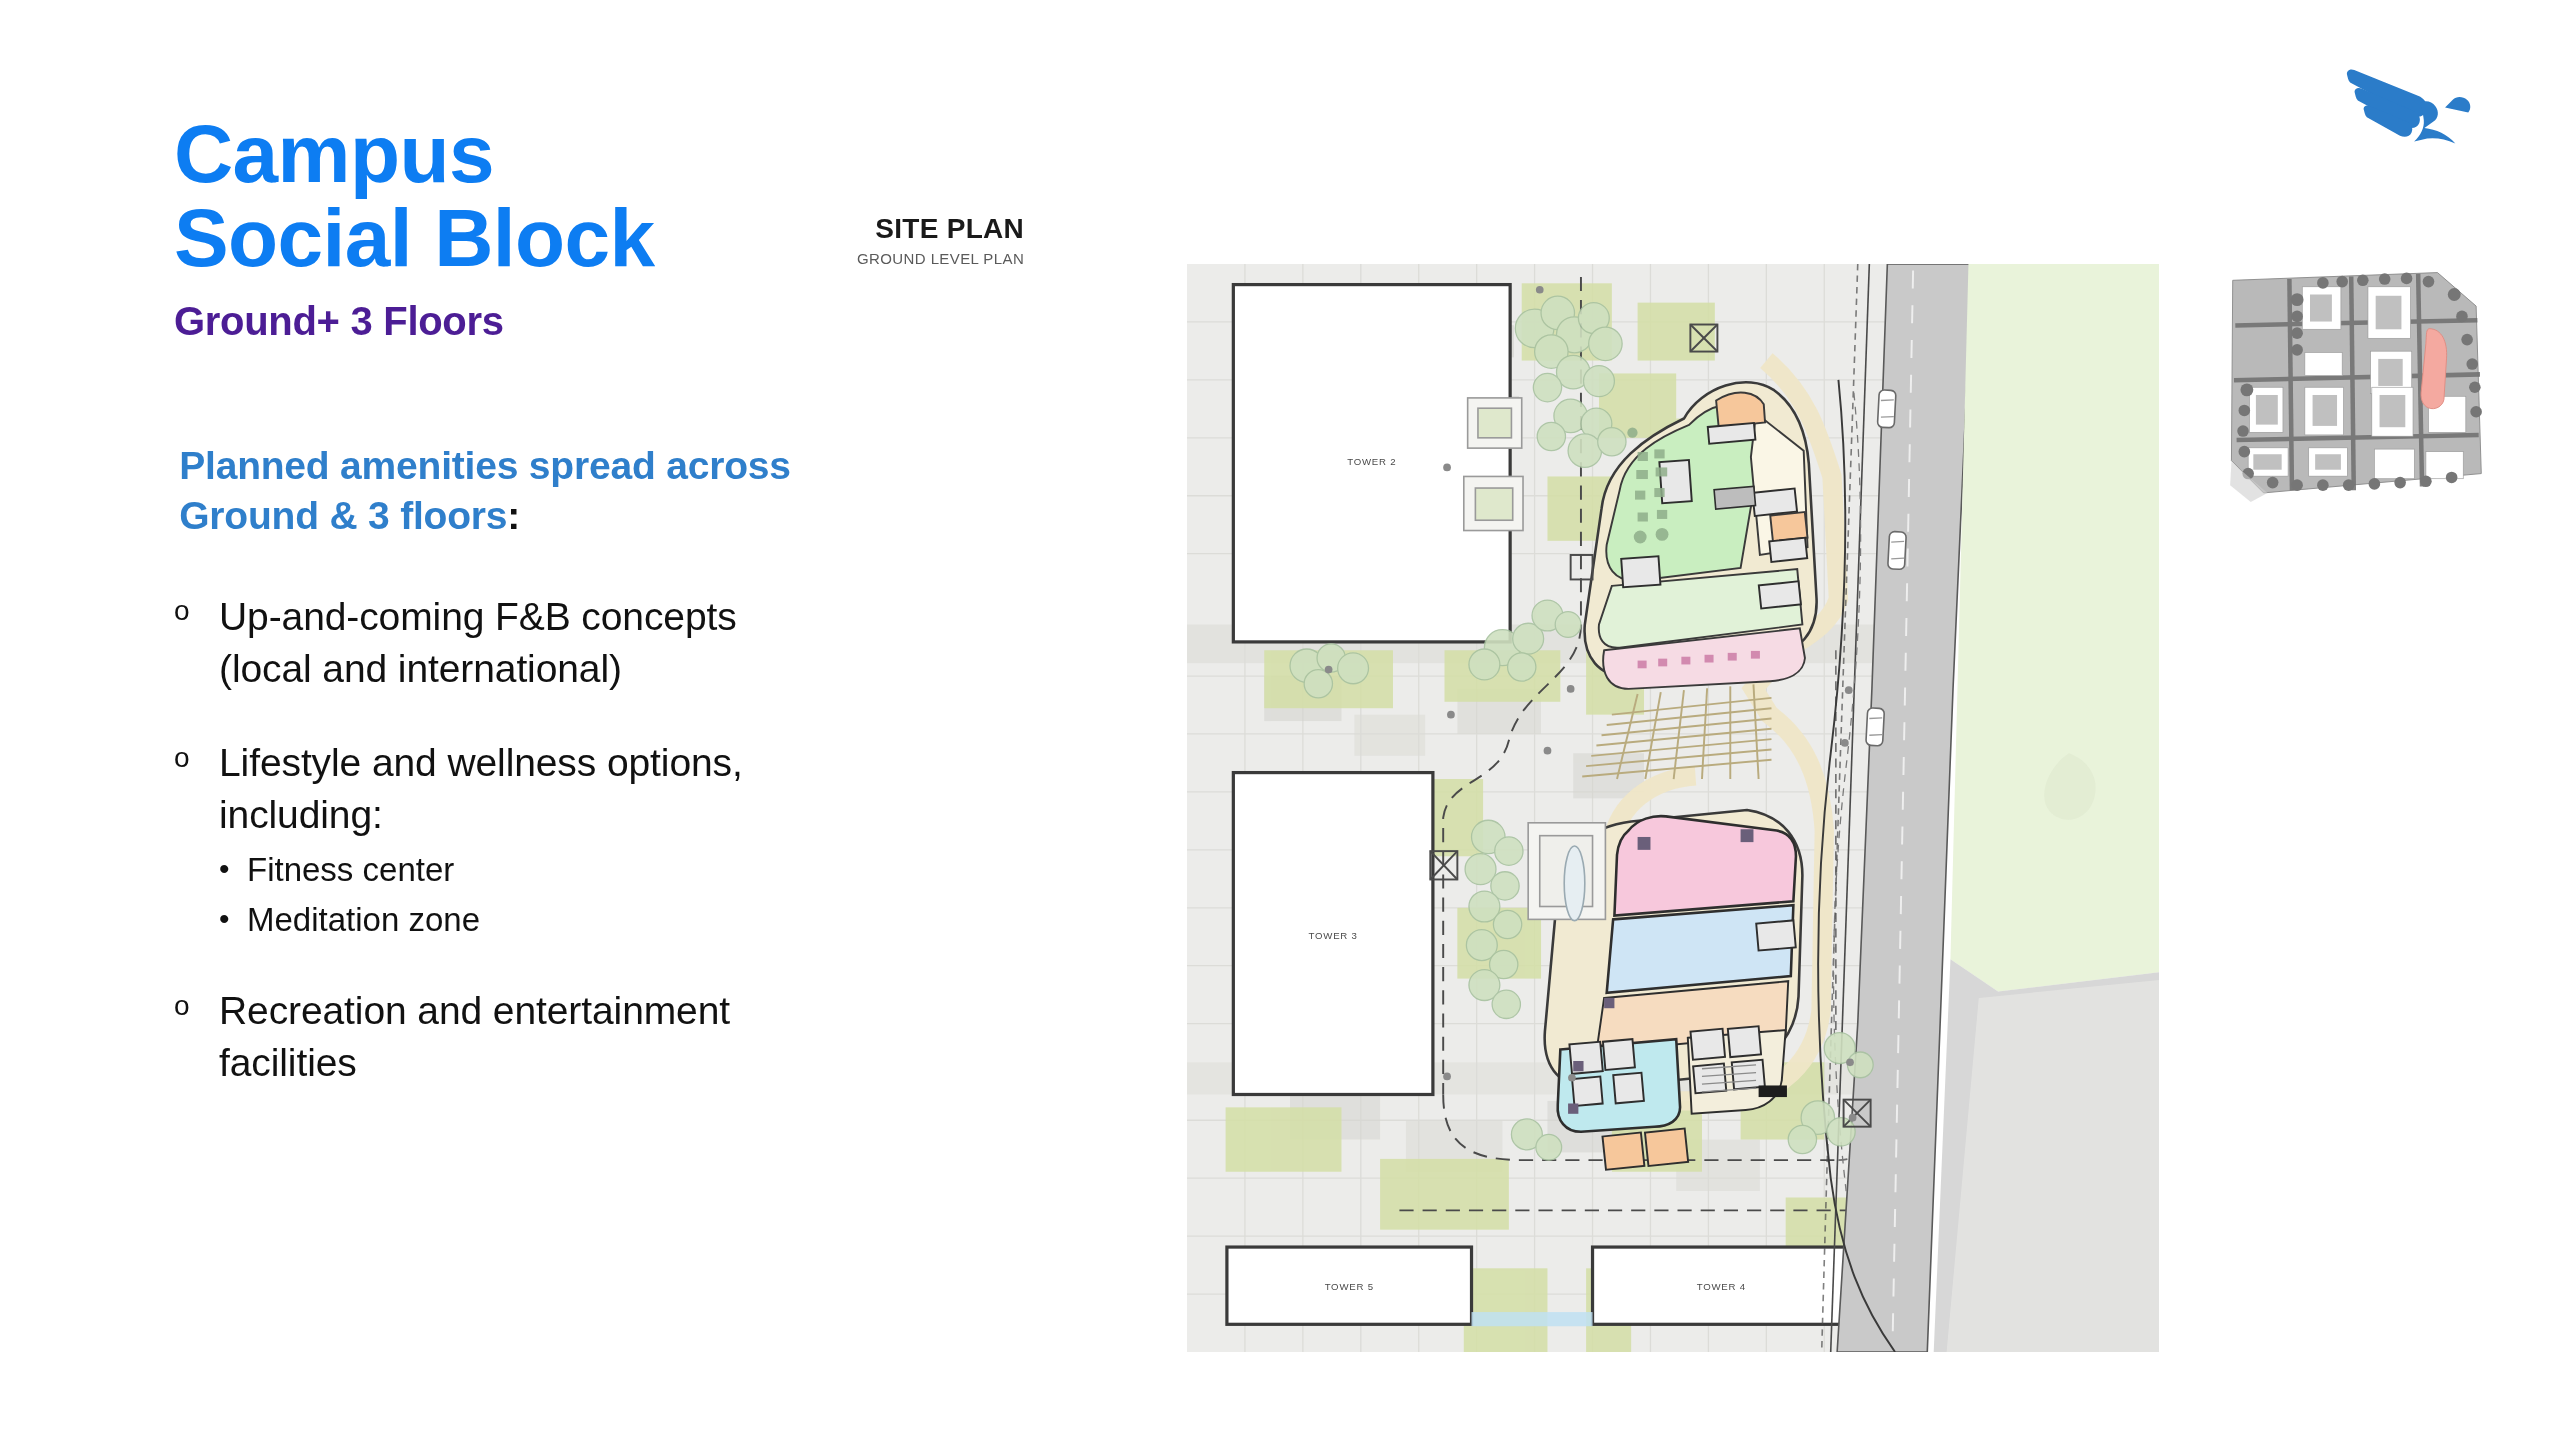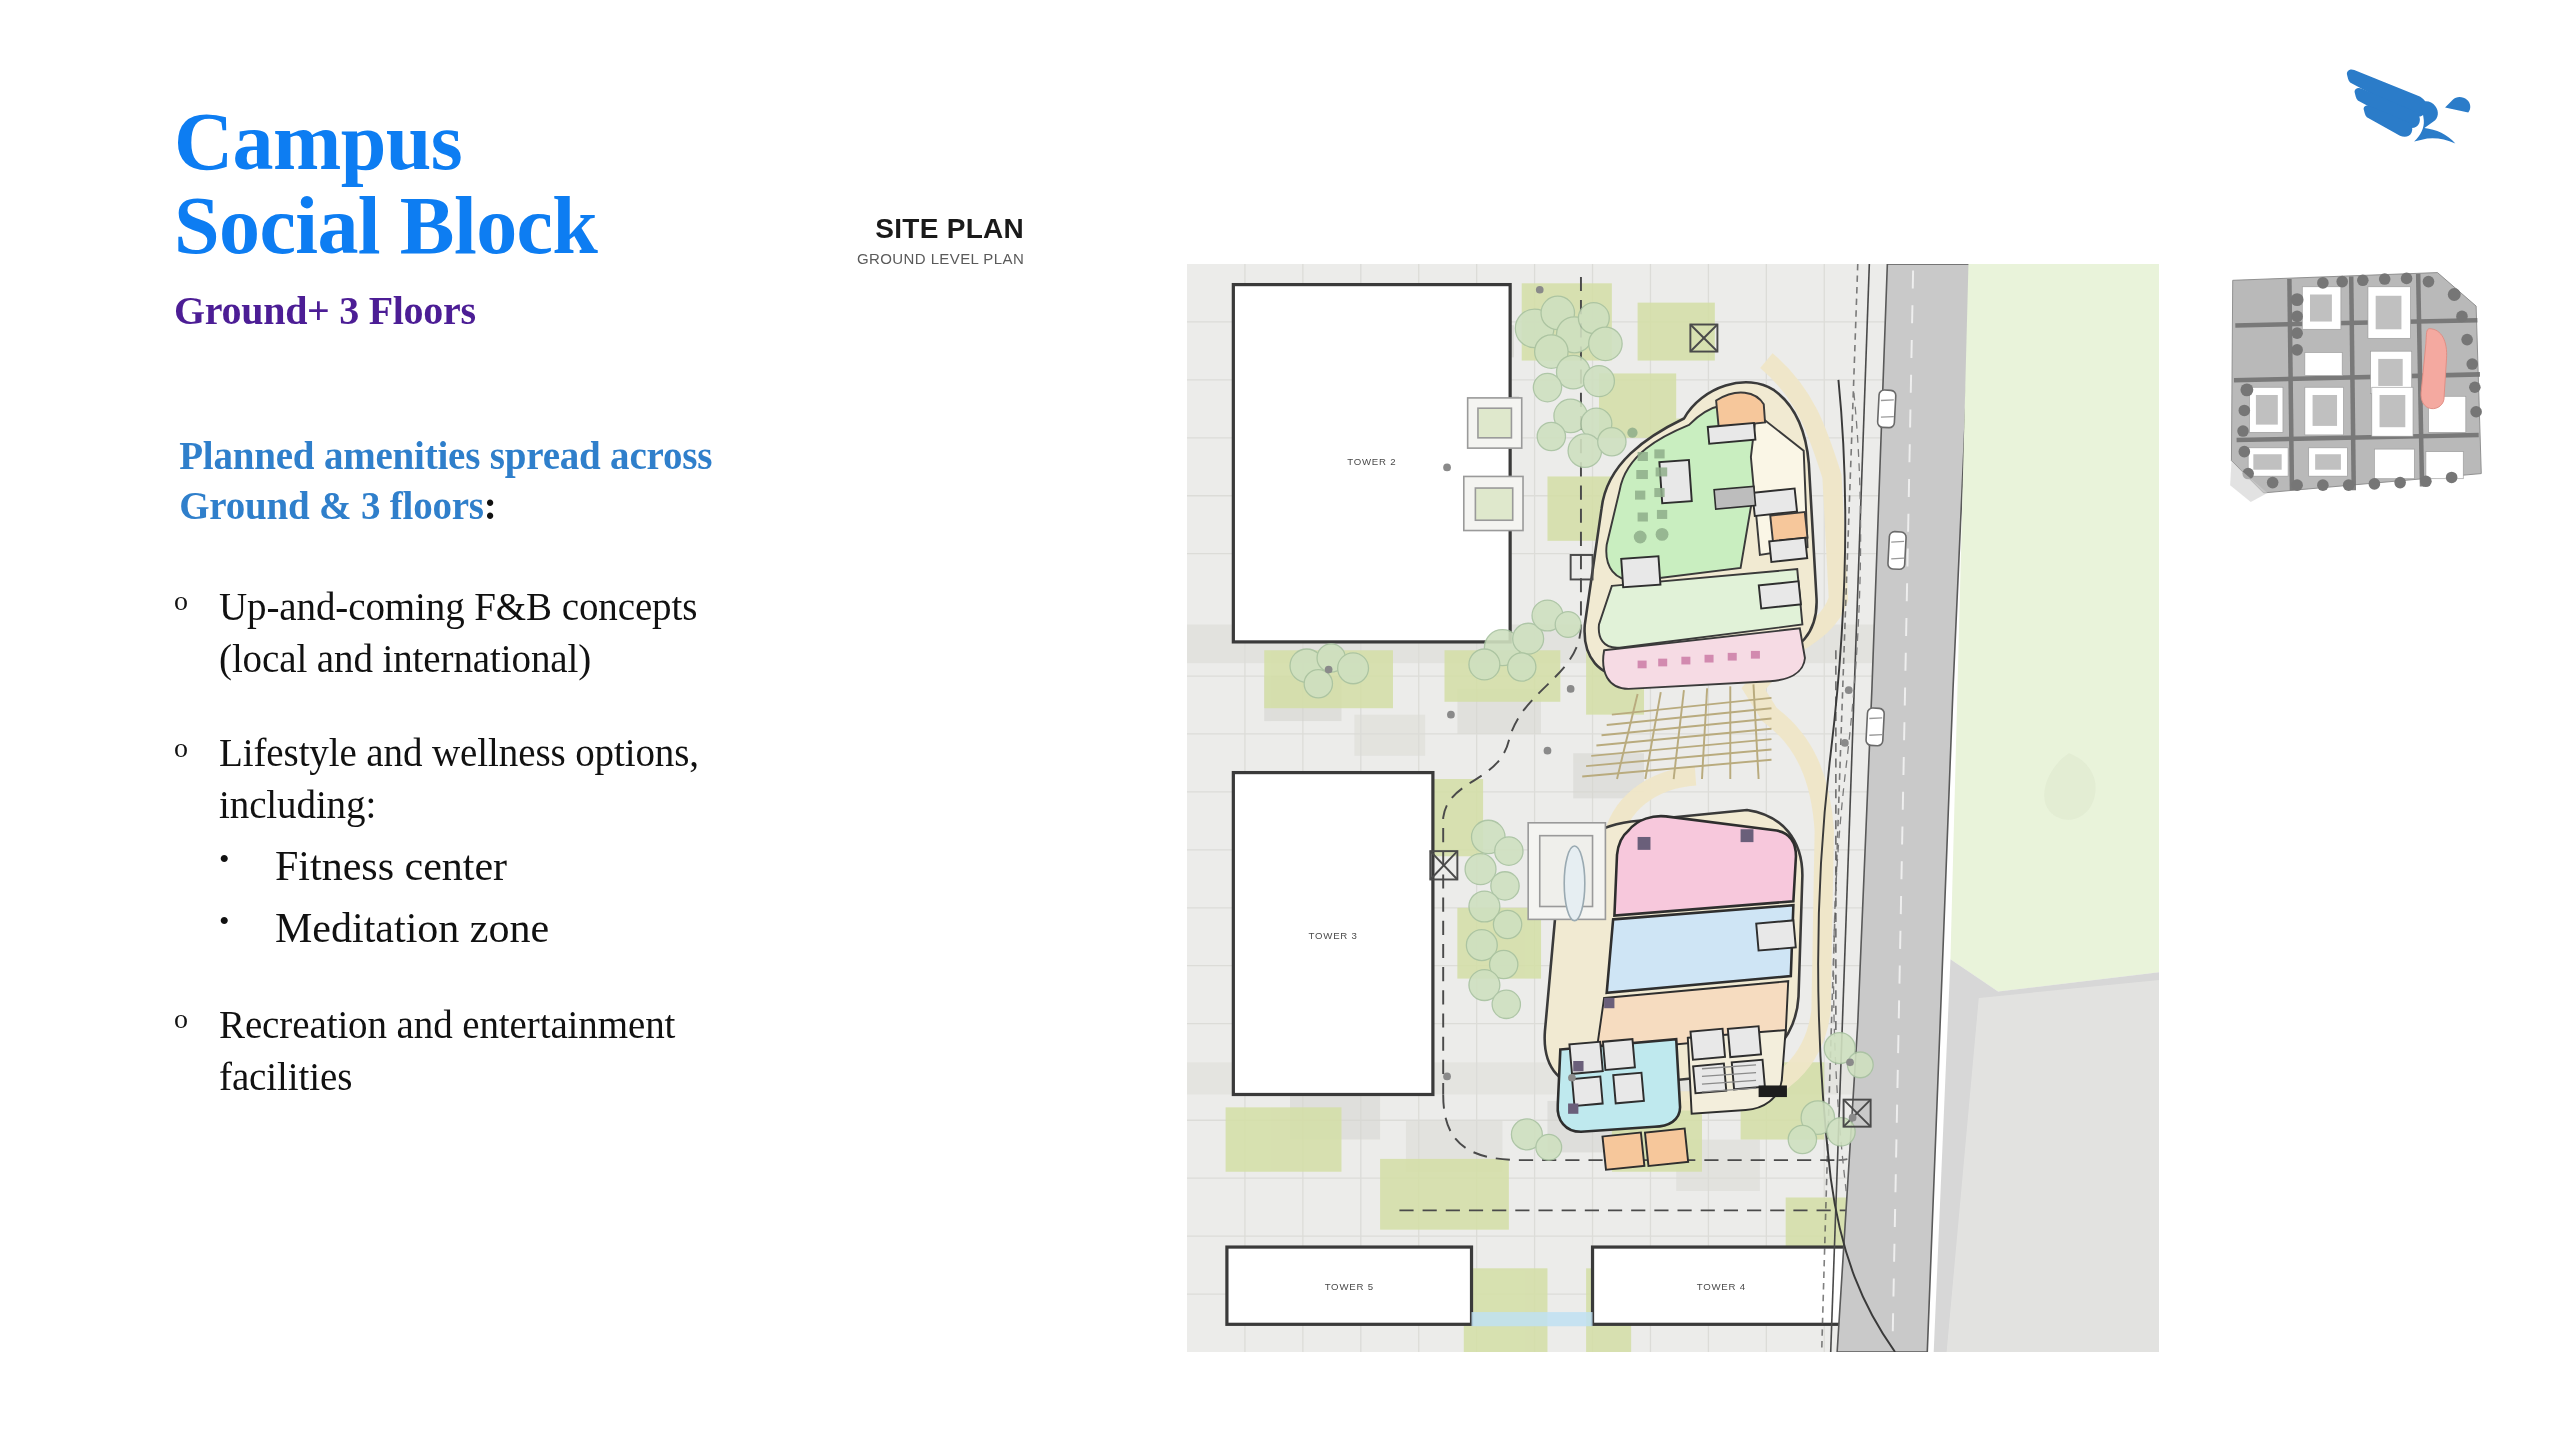--- a/index.html
+++ b/index.html
@@ -1,40 +1,40 @@
 <!DOCTYPE html>
 <html style="font-size:10.3px"><head>
 <meta charset="utf-8">
 <style>
   html,body{margin:0;padding:0;background:#ffffff;}
   body{width:2576px;height:1449px;position:relative;overflow:hidden;
        font-family:"Liberation Sans","DejaVu Sans",sans-serif;}
 
   
-  .left-col{position:absolute;left:174px;top:100px;width:618px;font-family:Liberation Serif, serif;}
+  .left-col{position:absolute;left:174px;top:112px;width:618px;}
 
   .title{font-size:82px;font-weight:bold;line-height:1.03;letter-spacing:-0.6px;
          color:#0d7df2;margin:0;}
   .subtitle{font-size:40px;font-weight:bold;color:#4c1d95;margin:18px 0 0 0;
             letter-spacing:-0.3px;}
 
   .lead{font-size:39px;font-weight:bold;color:#2f7fcb;line-height:1.28;
         margin:97px 0 0 5.2px;letter-spacing:-0.2px;}
   .lead .tail{color:#111111;font-weight:bold;}
 
   .bullets{margin:50px 0 0 0;padding:0;list-style:none;}
   .b-item{display:flex;align-items:flex-start;margin-bottom:43px;}
   .b-marker{width:45px;flex:0 0 45px;font-size:28px;color:#111;
             line-height:1.33;padding-top:1.3px;}
   .b-text{font-size:39px;color:#111111;line-height:1.33;letter-spacing:-0.1px;}
 
   .sub-list{list-style:none;margin:5.2px 0 0 0;padding:0;}
   .sub-item{display:flex;align-items:flex-start;margin-top:7.7px;}
   .sub-marker{width:28px;flex:0 0 28px;font-size:30px;color:#111;line-height:1.3;}
-  .sub-text{font-size:42px;color:#111111;line-height:1.3;margin-left:28px;}
+  .sub-text{font-size:33px;color:#111111;line-height:1.3;}
 
   
   .plan-caption{position:absolute;left:857px;top:213px;}
   .plan-caption .t1{font-size:28px;font-weight:bold;color:#1a1a1a;letter-spacing:0.3px;text-align:right;}
   .plan-caption .t2{font-size:15px;color:#5a5a5a;letter-spacing:0.4px;margin-top:4.5px;}
 
   
   .logo{position:absolute;left:2342px;top:57px;width:152px;height:97px;}
 
   

